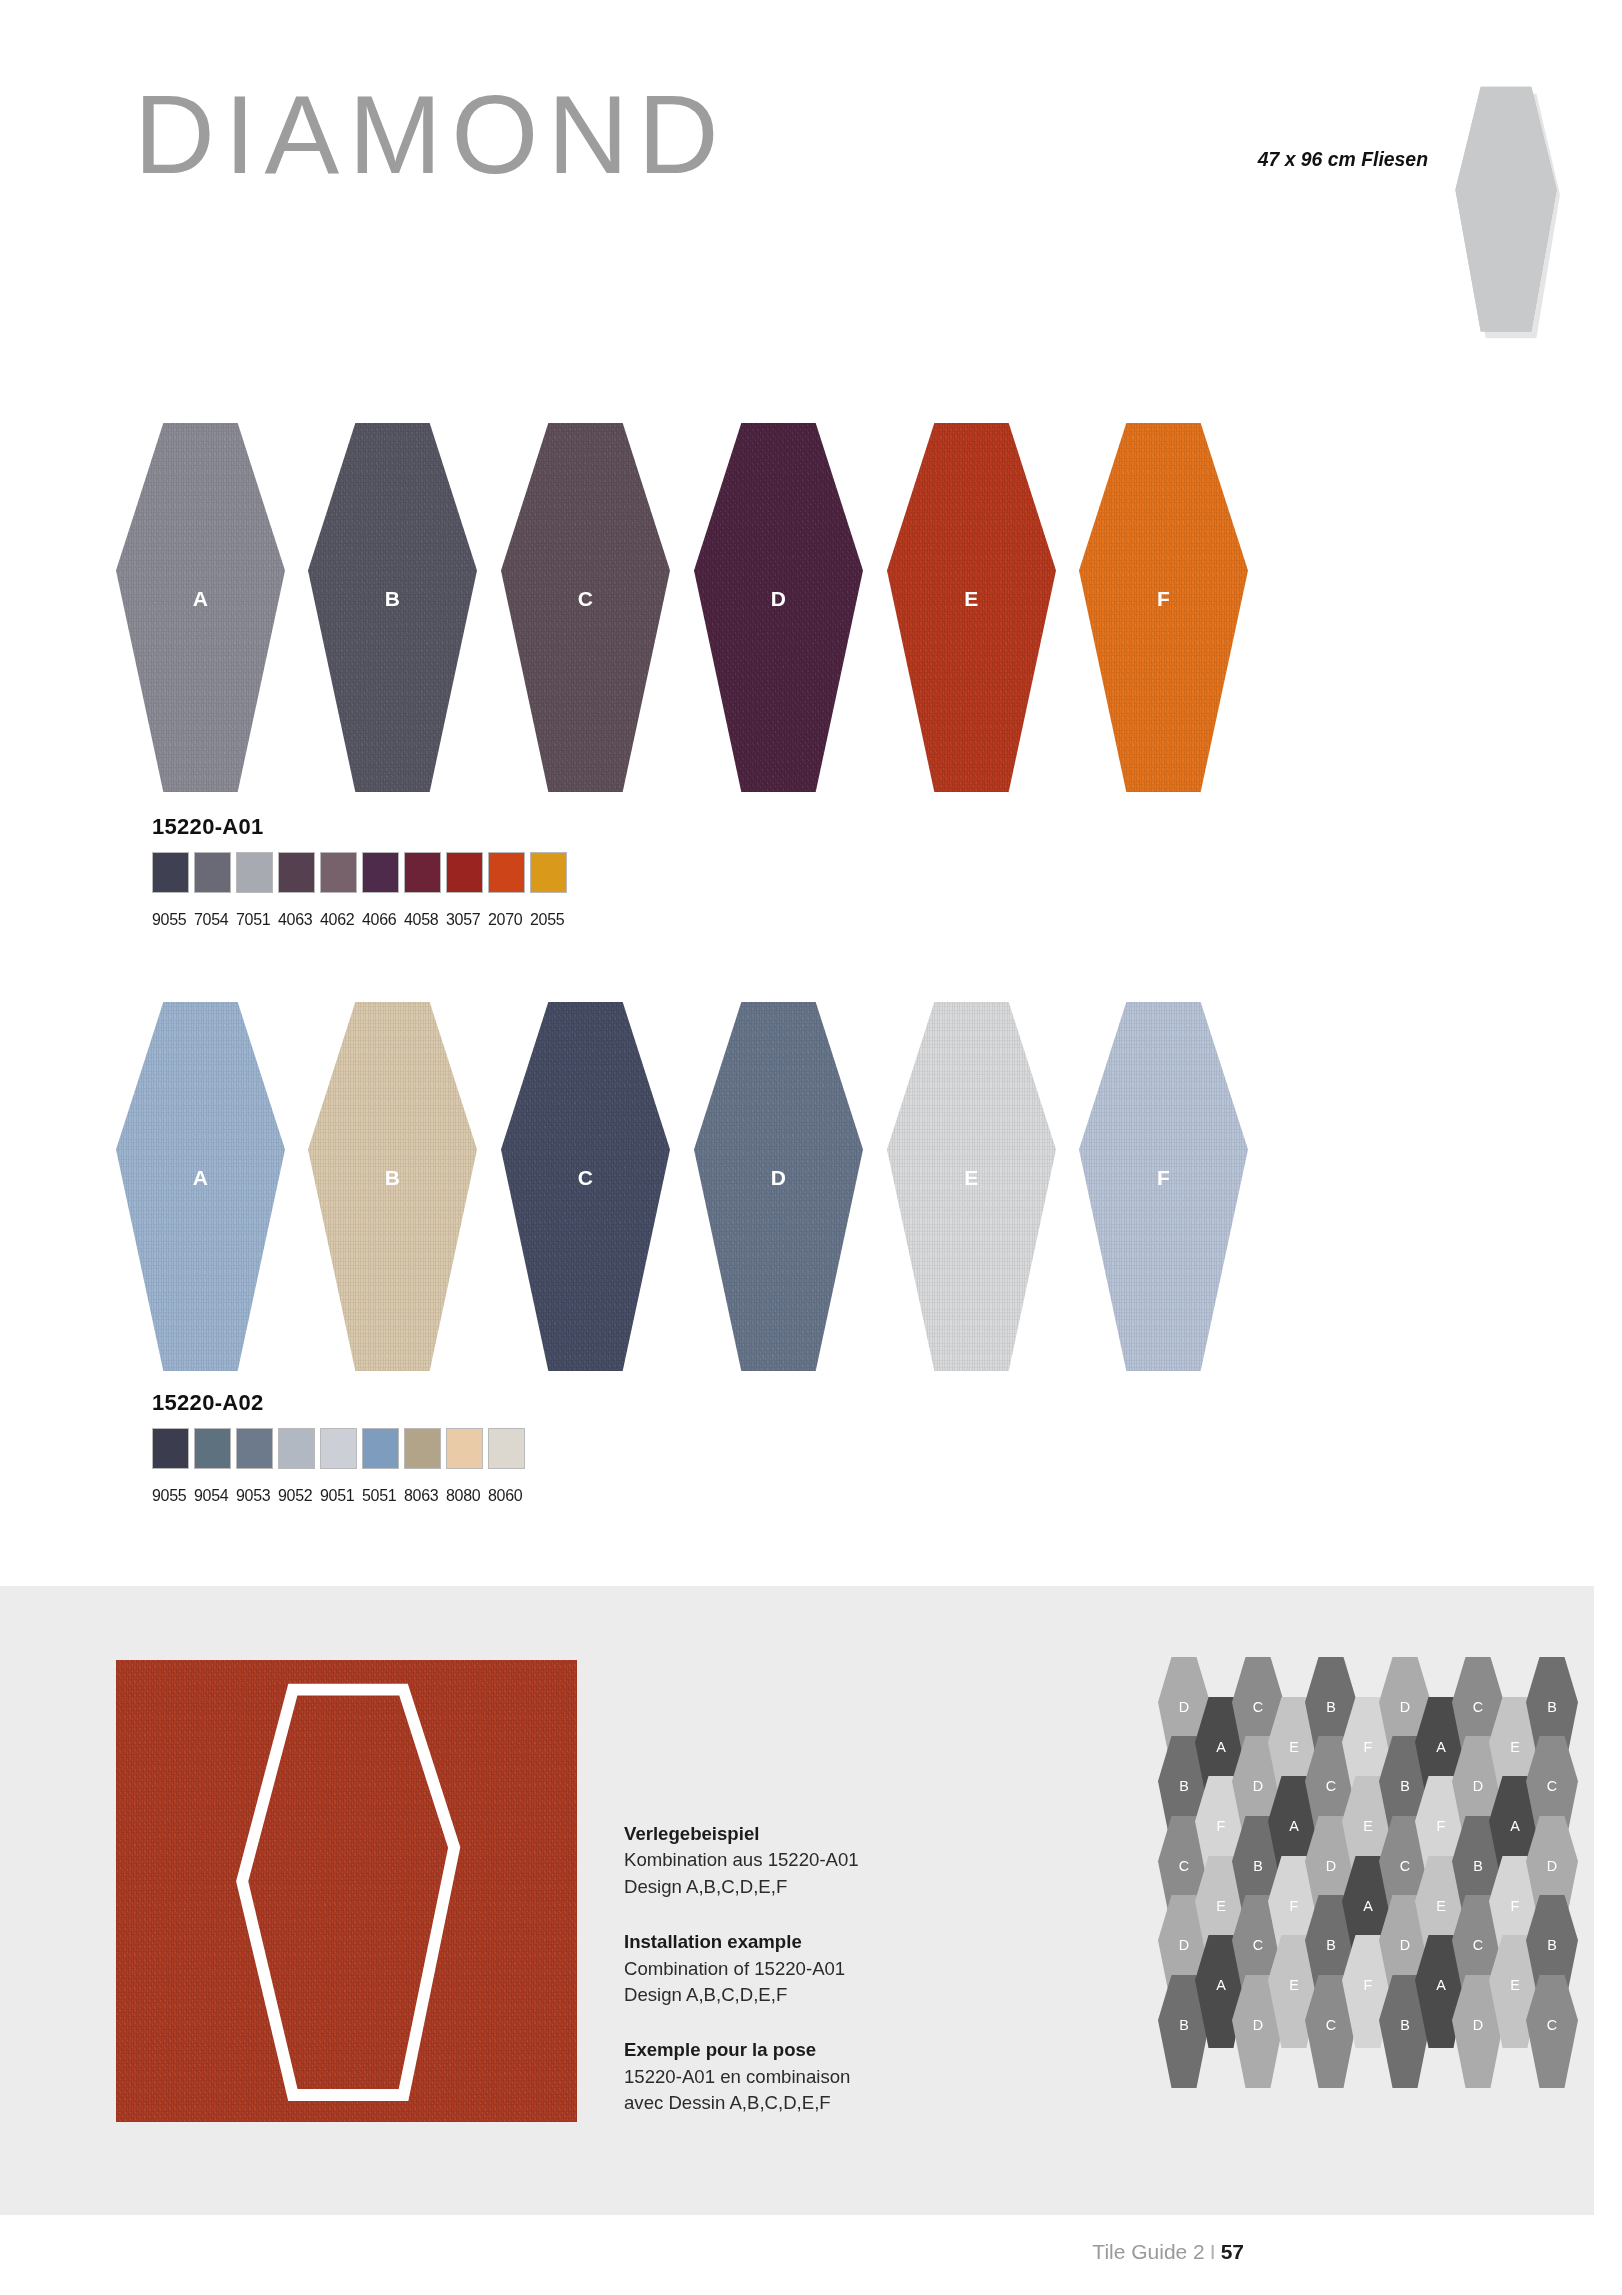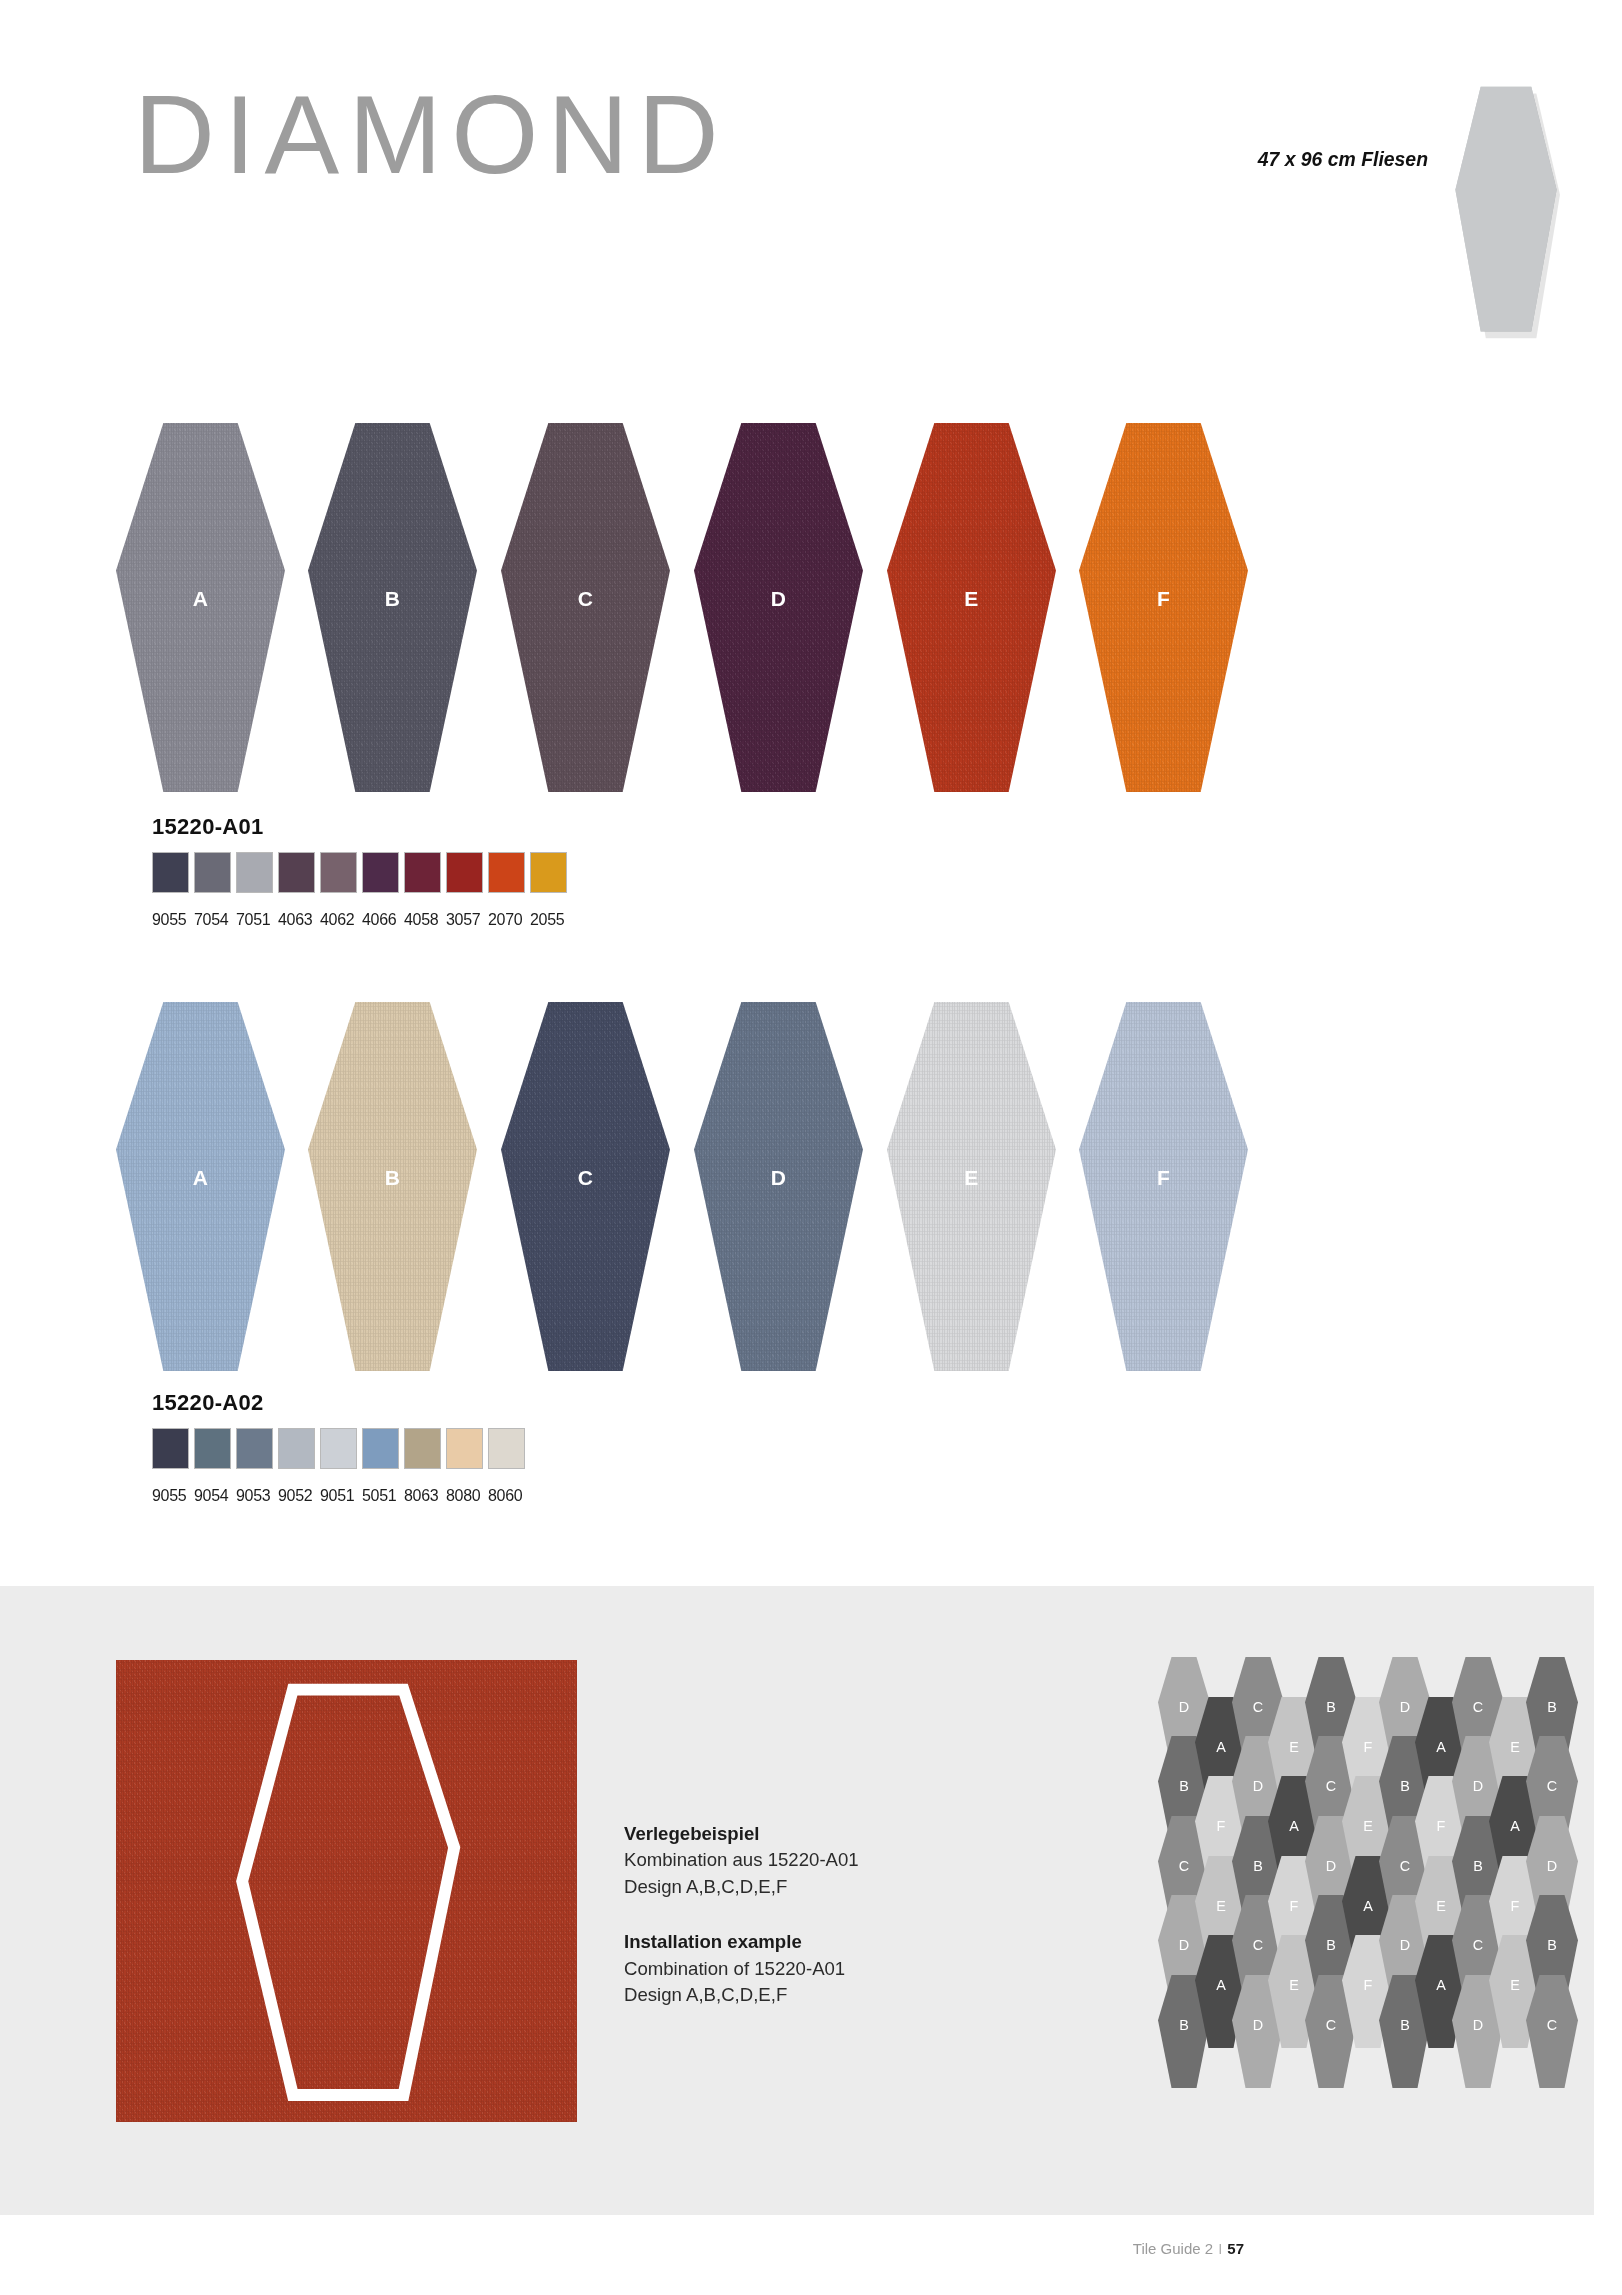--- a/index.html
+++ b/index.html
@@ -176,21 +176,21 @@
   }
 
   
   #footer {
     position: absolute;
     left: 0;
     top: 2240px;
     width: 1307px;
     text-align: right;
     padding-right: 63px;
-    font-size: 15px;
+    font-size: 21px;
     color: #9a9a9a;
   }
   #footer .pg { color: #1c1c1c; font-weight: bold; }
   #footer .sep { color: #b0b0b0; padding: 0 5px; }
 </style>
 </head>
 <body>
 
 <div id="page-title">DIAMOND</div>
 
@@ -355,20 +355,25 @@
     <div class="blk">
       <div class="h">Verlegebeispiel</div>
       <div class="l">Kombination aus 15220-A01</div>
       <div class="l">Design A,B,C,D,E,F</div>
     </div>
     <div class="blk">
       <div class="h">Installation example</div>
       <div class="l">Combination of 15220-A01</div>
       <div class="l">Design A,B,C,D,E,F</div>
     </div>
+    <div class="blk">
+      <div class="h">Exemple pour la pose</div>
+      <div class="l">15220-A01 en combinaison</div>
+      <div class="l">avec Dessin A,B,C,D,E,F</div>
+    </div>
   </div>
 
 <div id="pattern-grid">
     <div class="pat-col" style="left: 0px;">
       <div class="pat-tile" style="top: 0px; background: rgb(171, 171, 171);">
         <span>D</span>
       </div>
       <div class="pat-tile" style="top: 79px; background: rgb(111, 111, 111);">
         <span>B</span>
       </div>

